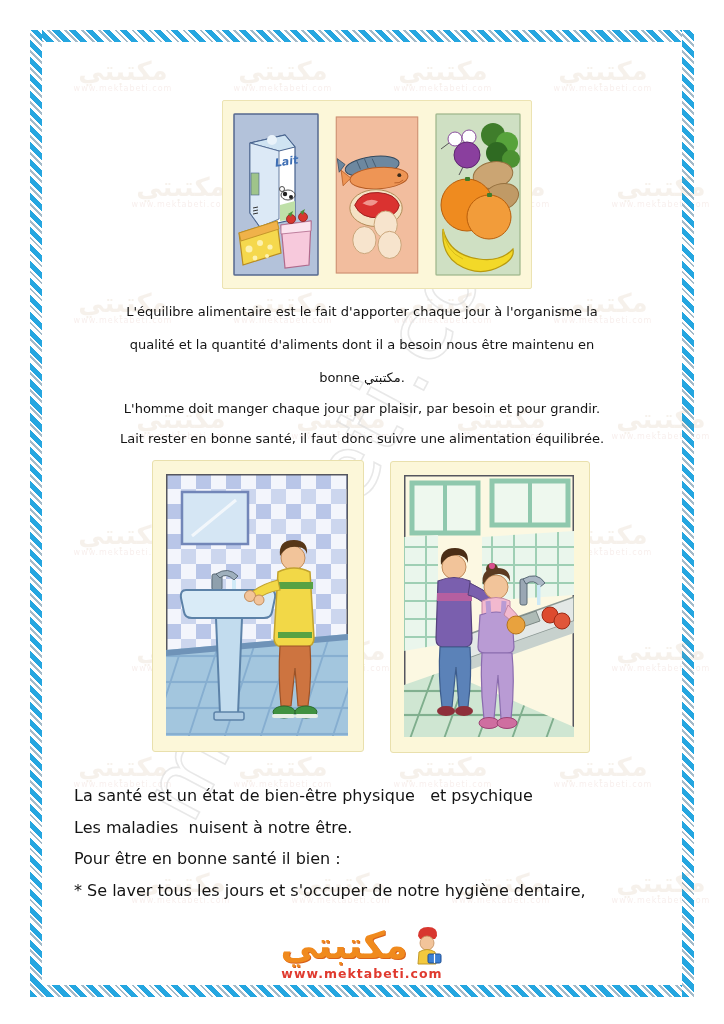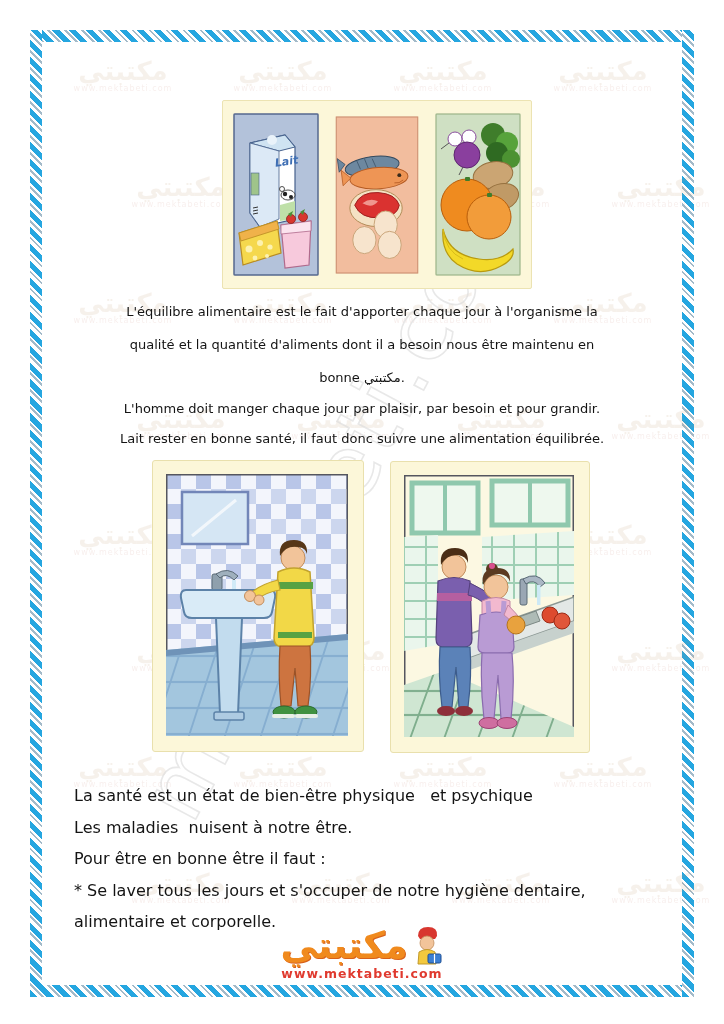--- a/index.html
+++ b/index.html
@@ -433,23 +433,22 @@
         <path d="M78,178 l30,0 q3,32 -1,66 l-10,0 -3,-44 -4,44 -10,0 q-4,-34 -2,-66z" fill="#b99bd4" stroke="#8a6cae" stroke-width="1.2"></path>
         <ellipse cx="85" cy="248" rx="10" ry="5.5" fill="#cf6ea0" stroke="#9c4374" stroke-width="1"></ellipse>
         <ellipse cx="103" cy="248" rx="10" ry="5.5" fill="#cf6ea0" stroke="#9c4374" stroke-width="1"></ellipse>
       </g>
     </svg>
   </div>
 
   <div class="health">
     <div class="line">La santé est un état de bien-être physique   et psychique</div>
     <div class="line">Les maladies  nuisent à notre être.</div>
-    <div class="line">Pour être en bonne être il faut :</div>
+    <div class="line">Pour être en bonne santé il bien :</div>
     <div class="line">* Se laver tous les jours et s'occuper de notre hygiène dentaire,</div>
-    <div class="line">alimentaire et corporelle.</div>
   </div>
 
   <div class="footer-logo">
     <div class="logo-row">
       <span class="logo-ar">مكتبتي</span>
       <svg width="34" height="44" viewBox="0 0 34 44">
         <path d="M8,10 q0,-9 10,-9 q10,0 9,9 l-2,3 -15,0z" fill="#d8372f"></path>
         <circle cx="17" cy="17" r="7" fill="#f2c49a" stroke="#c28d5c" stroke-width="0.8"></circle>
         <path d="M9,26 q8,-5 16,0 l1,12 -18,0z" fill="#f3c93e" stroke="#c2992a" stroke-width="1"></path>
         <rect x="18" y="28" width="13" height="9" rx="1.5" fill="#3a7fd4" stroke="#1f4f92" stroke-width="1"></rect>

